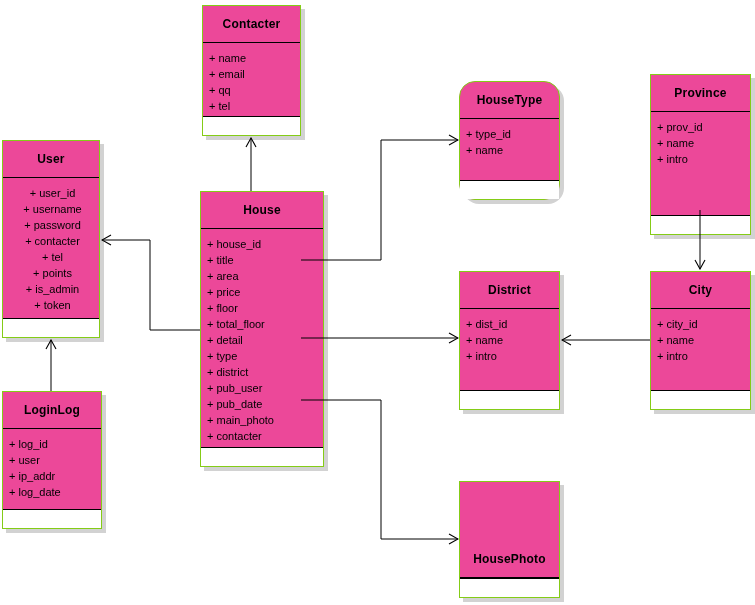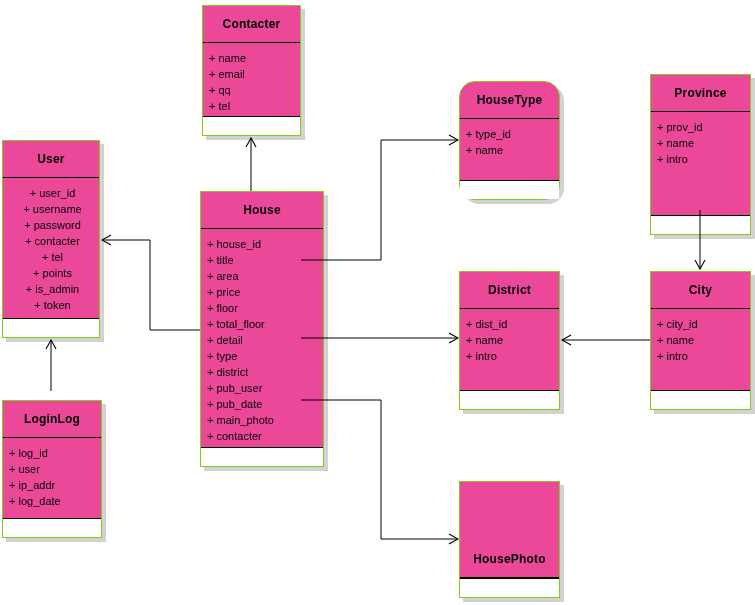--- a/index.html
+++ b/index.html
@@ -55,21 +55,21 @@
         <div class="attr-line">+ password</div>
         <div class="attr-line">+ contacter</div>
         <div class="attr-line">+ tel</div>
         <div class="attr-line">+ points</div>
         <div class="attr-line">+ is_admin</div>
         <div class="attr-line">+ token</div>
       </div>
     <div class="uml-ops"></div>
   </div>
 
-  <div class="uml-class" style="left:2px; top:391px; width:100px; height:138px;margin-top:9px;">
+  <div class="uml-class" style="left:2px; top:391px; width:100px; height:138px;">
     <div class="uml-title">LoginLog</div>
     <div class="uml-attrs">
         <div class="attr-line">+ log_id</div>
         <div class="attr-line">+ user</div>
         <div class="attr-line">+ ip_addr</div>
         <div class="attr-line">+ log_date</div>
       </div>
     <div class="uml-ops"></div>
   </div>
 

